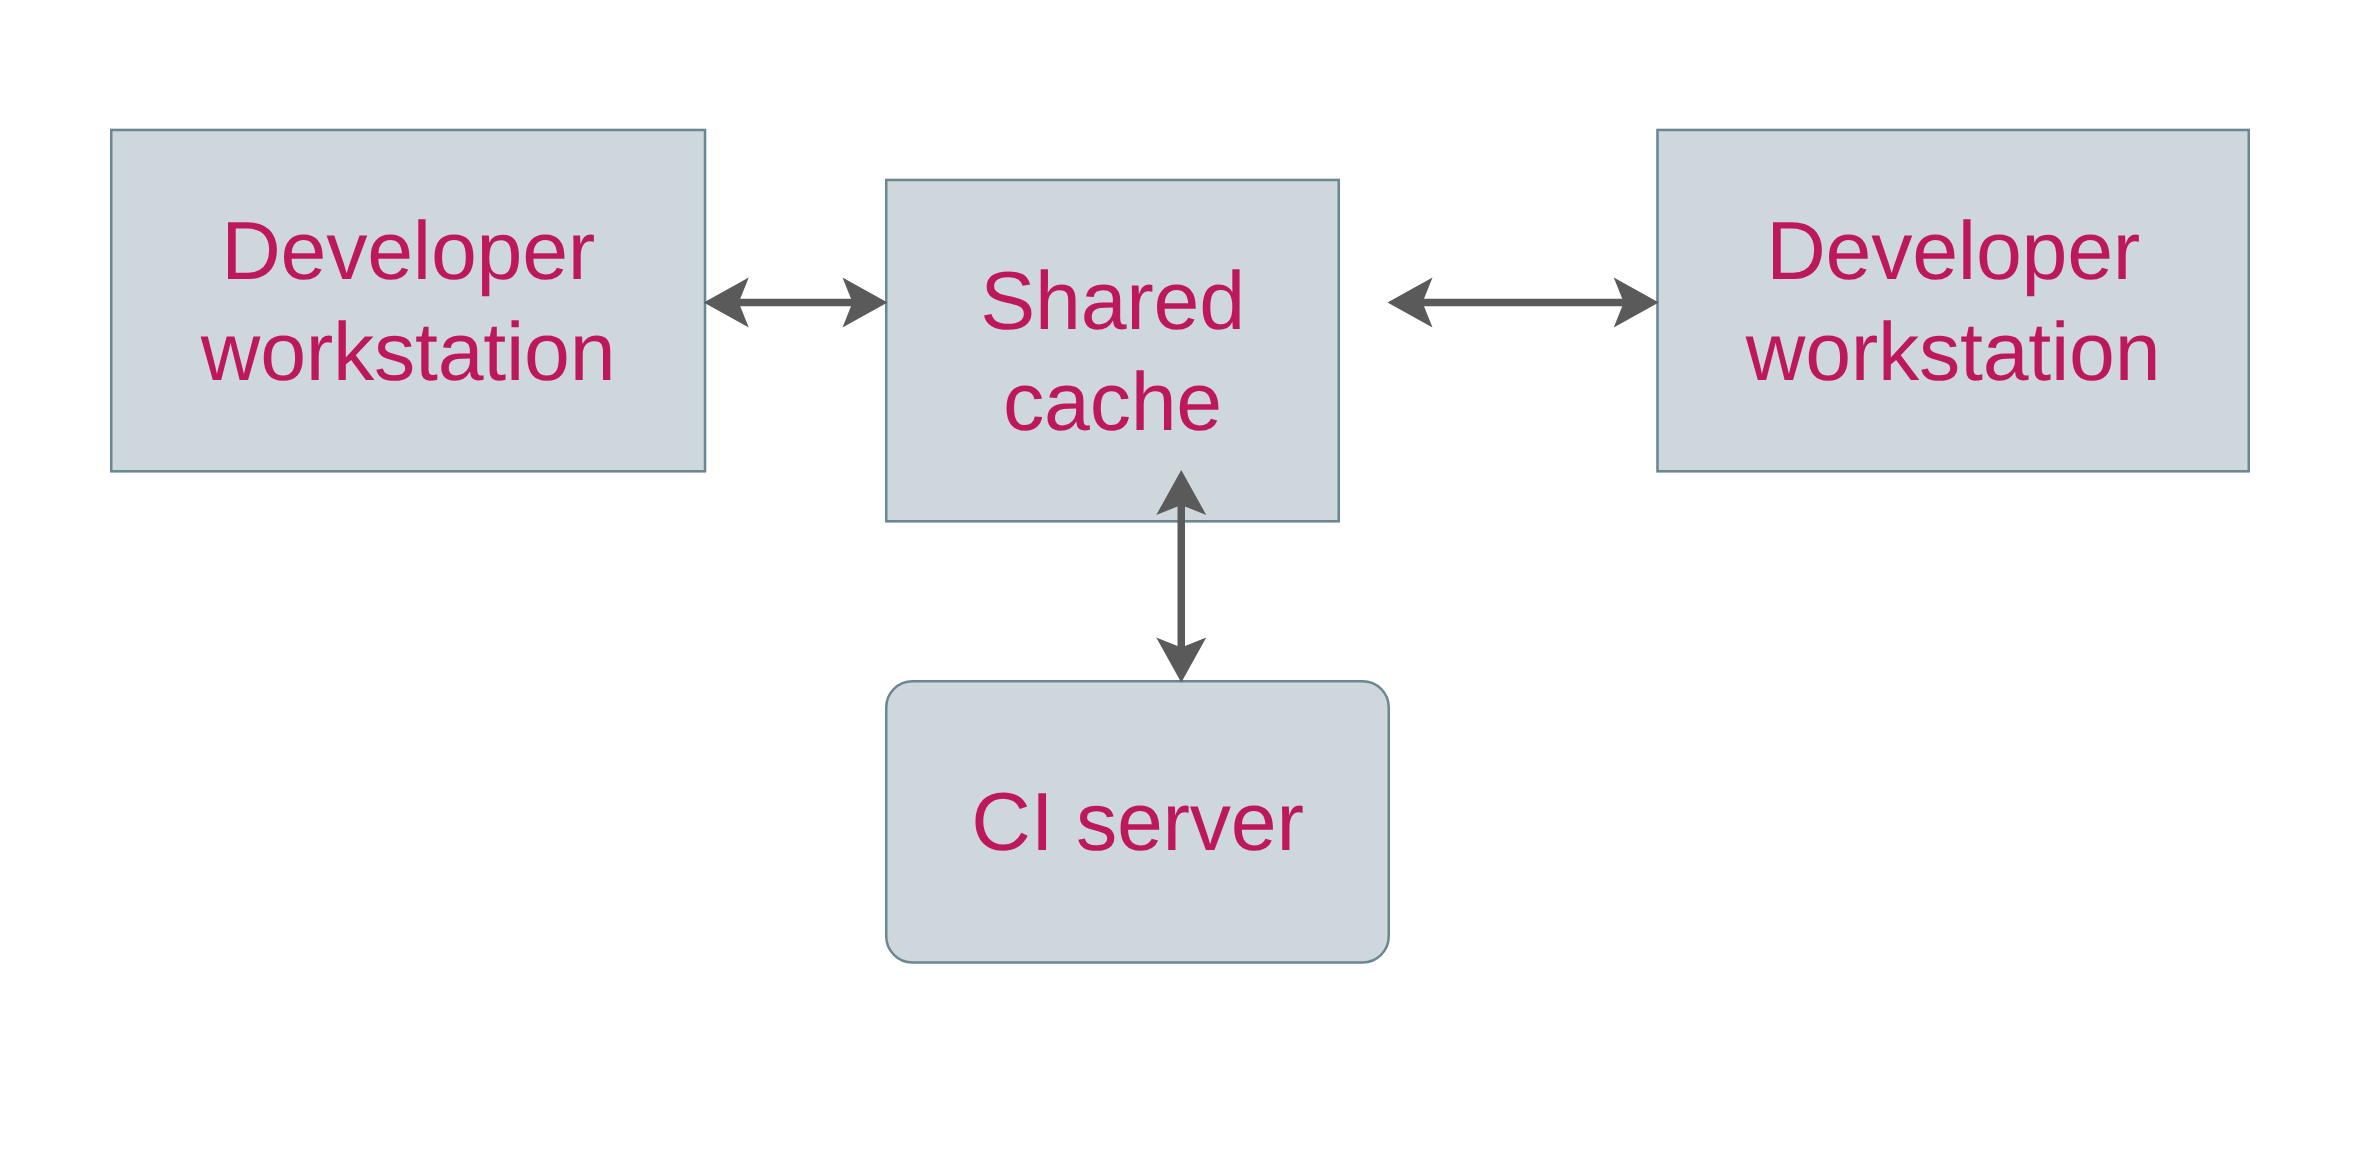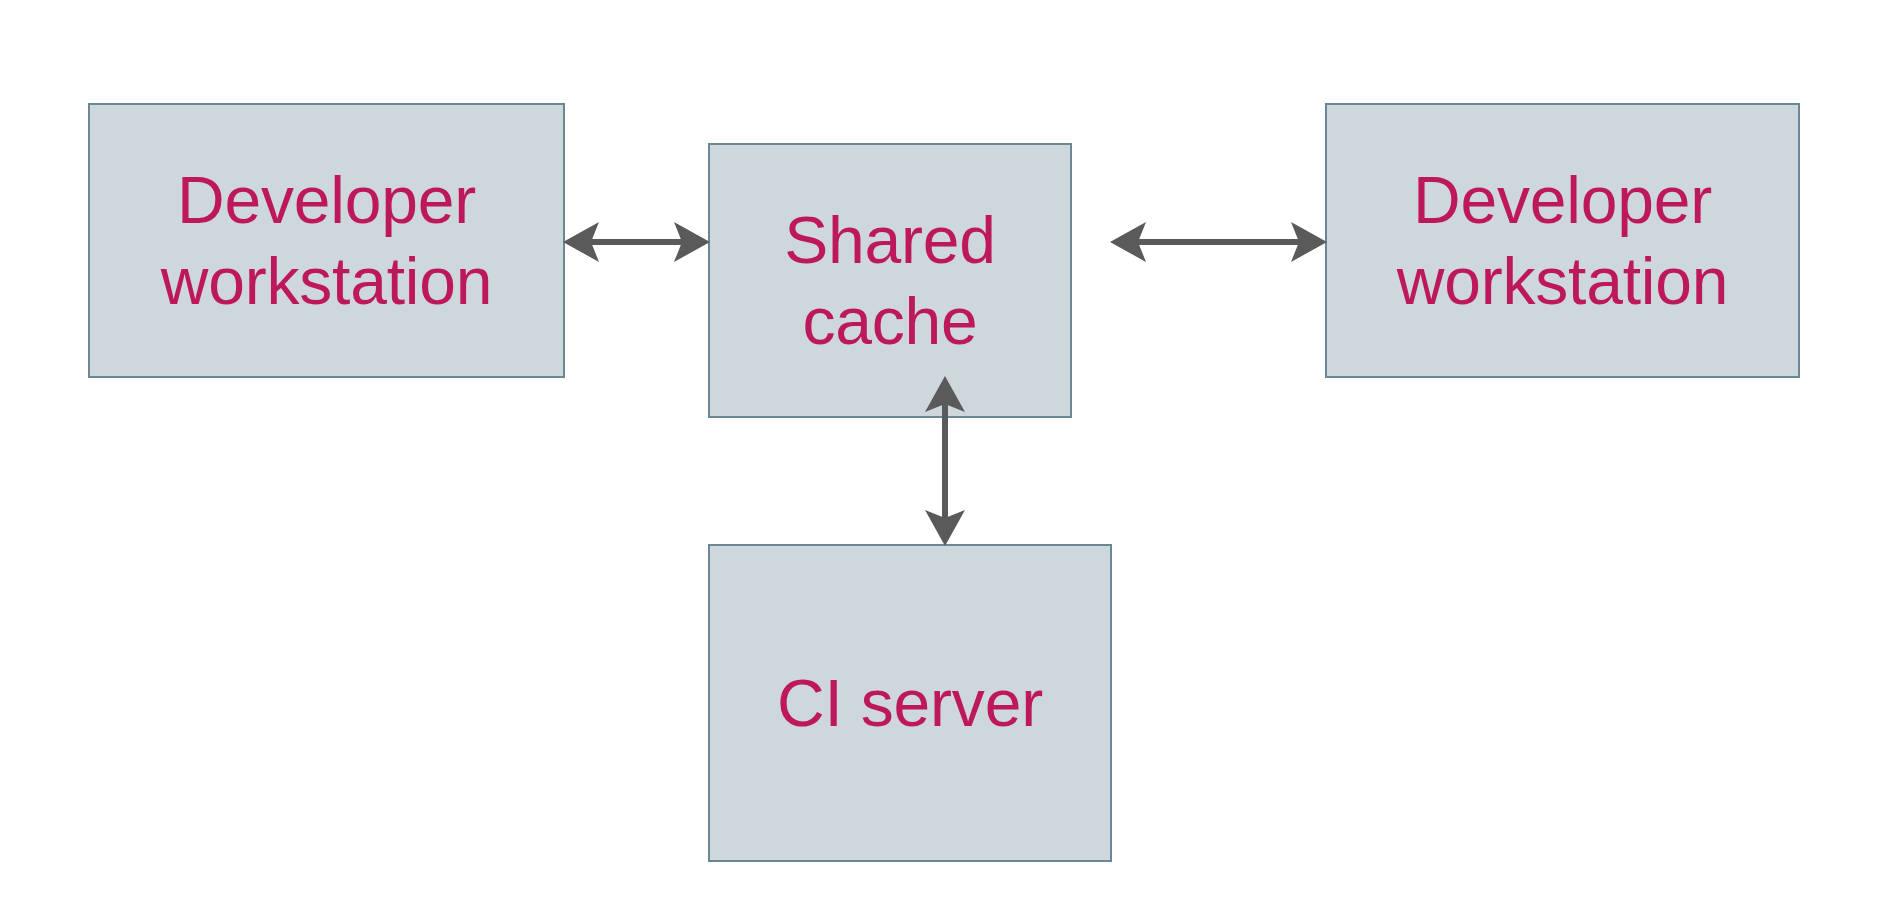--- a/index.html
+++ b/index.html
@@ -32,21 +32,21 @@
     color: #be185d;
     letter-spacing: -0.2px;
     font-weight: 400;
     padding: 0 10px;
     white-space: pre-line;
   }
   
   #node-dev-left     { left: 88px;   top: 103px; width: 477px; height: 275px; }
   #node-shared-cache { left: 708px;  top: 103px; width: 364px; height: 275px; margin-top: 40px; }
   #node-dev-right    { left: 1325px; top: 103px; width: 475px; height: 275px; }
-  #node-ci-server    { left: 708px;  top: 544px; width: 404px; height: 318px; }
+  #node-ci-server    { left: 708px;  top: 544px; width: 404px; height: 227px; border-radius: 22px; }
 
   
   .edge {
     position: absolute;
     overflow: visible;
   }
   #edge-dev-left-cache  { left: 563px;  top: 212px; width: 147px; height: 60px; }
   #edge-cache-dev-right { left: 1110px; top: 212px; width: 217px; height: 60px; }
   #edge-ci-cache        { left: 915px;  top: 376px; width: 60px;  height: 170px; }
   .edge svg { display: block; overflow: visible; }

